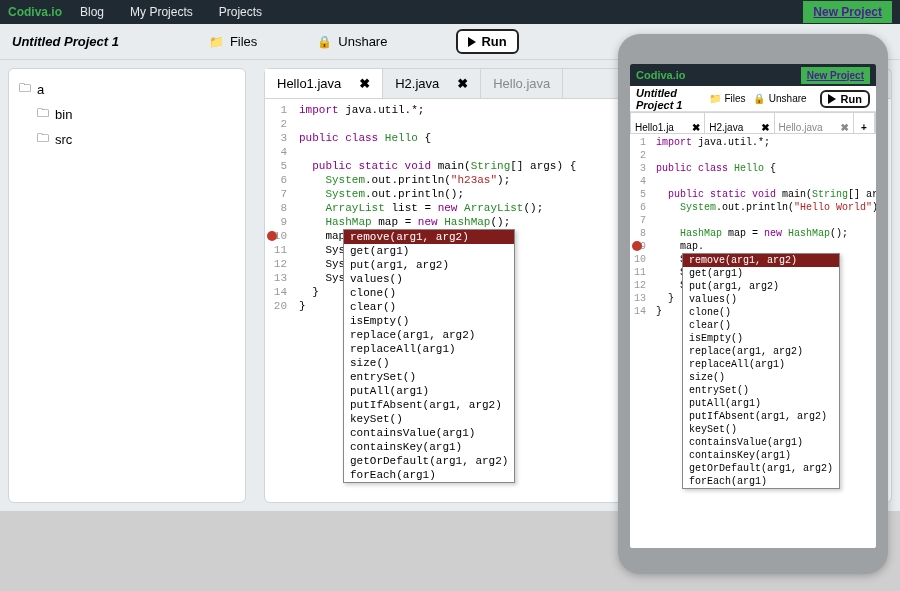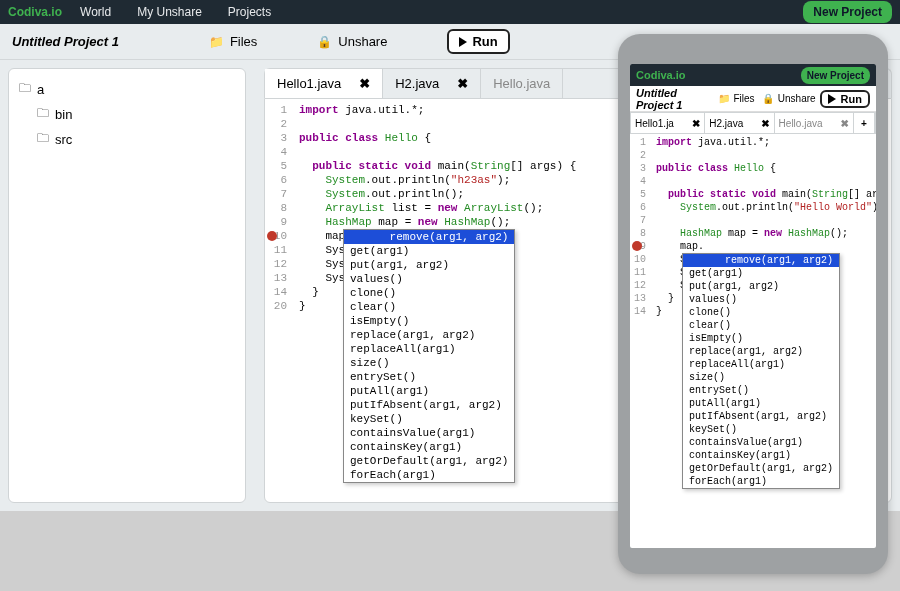--- a/index.html
+++ b/index.html
@@ -1,74 +1,74 @@
 <!DOCTYPE html>
 <html><head>
 <meta charset="utf-8">
 <style>
   * { box-sizing: border-box; margin: 0; padding: 0; }
   body { font-family: Arial, Helvetica, sans-serif; background: #cfcfcf; width: 900px; height: 591px; overflow: hidden; position: relative; }
   .topnav { background: #1f2a33; height: 24px; display: flex; align-items: center; padding: 0 8px; font-size: 12px; color: #e7e9eb; }
   .topnav .brand { color: #3fb24f; font-weight: 600; margin-right: 18px; }
   .topnav a { color: #e7e9eb; margin-right: 26px; cursor: pointer; }
   .topnav .spacer { flex: 1; }
-  .btn-green { background: #3fb24f; color: #0f172a; border: none; border-radius: 8px; padding: 4px 10px; font-size: 12px; font-weight: 600; cursor: pointer; }
+  .btn-green { background: #3fb24f; color: #4c1d95; border: none; border-radius: 0; padding: 4px 10px; font-size: 12px; font-weight: 600; cursor: pointer; text-decoration: underline; }
   .outer { background: #e8ecee; height: 487px; padding: 0; position: relative; }
   .toolbar { height: 36px; display: flex; align-items: center; padding: 0 12px; font-size: 13px; border-bottom: 1px solid #d3d7d9; }
   .toolbar .title { font-weight: 700; font-style: italic; margin-right: 90px; }
   .toolbar .item { display: inline-flex; align-items: center; margin-right: 60px; cursor: pointer; }
   .toolbar .ico { margin-right: 6px; font-size: 12px; }
-  .runbtn { border: 2px solid #222; border-radius: 6px; background: #fff; padding: 3px 10px; font-weight: 700; font-size: 13px; display: inline-flex; align-items: center; cursor: pointer; }
+  .runbtn { border: 2px solid #222; border-radius: 6px; background: #fff; padding: 3px 10px; font-weight: 700; font-size: 13px; display: inline-flex; align-items: center; cursor: pointer; margin-left: 9px; }
   .runbtn .play { display:inline-block; width:0; height:0; border-left:8px solid #000; border-top:5px solid transparent; border-bottom:5px solid transparent; margin-right:5px; }
   .work { display: flex; height: 451px; }
   .tree { width: 238px; background: #fff; border: 1px solid #d0d4d6; border-radius: 6px; margin: 8px 6px 8px 8px; padding: 8px 10px; font-size: 13px; }
   .tree .row { display: flex; align-items: center; padding: 2px 0; cursor: pointer; }
   .tree .indent { margin-left: 18px; }
   .tree .fico { margin-right: 6px; font-size: 12px; }
   .editorwrap { flex: 1; margin: 8px 8px 8px 12px; display: flex; flex-direction: column; }
   .tabs { height: 30px; background: #e8ecee; border: 1px solid #d0d4d6; border-bottom: none; border-radius: 6px 6px 0 0; display: flex; align-items: stretch; font-size: 13px; }
   .tab { padding: 0 12px; display: flex; align-items: center; border-right: 1px solid #d0d4d6; cursor: pointer; }
   .tab.active { background: #fff; }
   .tab .close { margin-left: 18px; font-weight: 700; cursor: pointer; }
   .tab.muted { color: #888; }
   .editor { flex: 1; background: #fff; border: 1px solid #d0d4d6; border-radius: 0 0 6px 6px; position: relative; font-family: "Courier New", monospace; font-size: 11px; overflow: hidden; }
   .gutter { position: absolute; left: 0; top: 4px; width: 28px; text-align: right; color: #999; line-height: 14px; }
   .gutter div { padding-right: 6px; }
   .errdot { position:absolute; left:2px; width:10px; height:10px; background:#c0392b; border-radius:50%; }
   .code { position: absolute; left: 34px; top: 4px; right: 4px; line-height: 14px; white-space: pre; }
-  .kw { color: #8b008b; font-weight: 700; }
+  .kw { color: #8b008b; font-weight: 400; }
   .str { color: #b22222; }
   .cls { color: #228b22; }
   .autocomplete { position: absolute; background: #fff; border: 1px solid #888; font-family: "Courier New", monospace; font-size: 11px; line-height: 14px; box-shadow: 2px 2px 4px rgba(0,0,0,.2); }
   .autocomplete div { padding: 0 6px; }
-  .autocomplete .sel { background: #1d4ed8; color: #fff; text-align: right; }
+  .autocomplete .sel { background: #7f1d1d; color: #fff; }
   
   .phone { position: absolute; right: 12px; top: 34px; width: 270px; height: 540px; background: #9ea1a3; border-radius: 22px; padding: 30px 12px 26px; box-shadow: 0 2px 8px rgba(0,0,0,.25); }
   .phone .screen { background: #fff; width: 100%; height: 100%; border-radius: 2px; overflow: hidden; position: relative; font-size: 11px; }
   .ptop { background: #1f2a33; height: 22px; display: flex; align-items: center; padding: 0 6px; }
   .ptop .brand { color: #3fb24f; font-size: 11px; font-weight: 600; }
   .ptop .spacer { flex:1; }
   .pbar { height: 26px; display: flex; align-items: center; padding: 0 6px; border-bottom: 1px solid #ddd; }
   .pbar .title { font-weight: 700; font-style: italic; font-size: 11px; margin-right: 4px; }
   .pbar .mini { font-size: 10px; margin: 0 4px; display:inline-flex; align-items:center; }
   .pbar .runbtn { padding: 1px 6px; font-size: 11px; border-width:2px; }
   .ptabs { height: 22px; border: 1px solid #d0d4d6; display: flex; font-size: 10px; }
-  .ptabs .tab { padding: 0 4px; }
+  .ptabs .tab { padding: 0 4px; align-items: flex-end; }
   .ptabs .plus { width: 24px; justify-content: center; font-weight: 700; }
   .peditor { position: relative; height: calc(100% - 70px); font-family: "Courier New", monospace; font-size: 10px; }
   .peditor .gutter { width: 22px; top:2px; line-height:13px; }
   .peditor .code { left: 26px; top:2px; line-height:13px; }
 </style>
 </head>
 <body>
 
 <div class="topnav">
   <span class="brand">Codiva.io</span>
-  <a>World</a>
-  <a>My Unshare</a>
+  <a>Blog</a>
+  <a>My Projects</a>
   <a>Projects</a>
   <span class="spacer"></span>
   <button class="btn-green">New Project</button>
 </div>
 
 <div class="outer">
 
   <div class="toolbar">
     <span class="title">Untitled Project 1</span>
     <span class="item">

